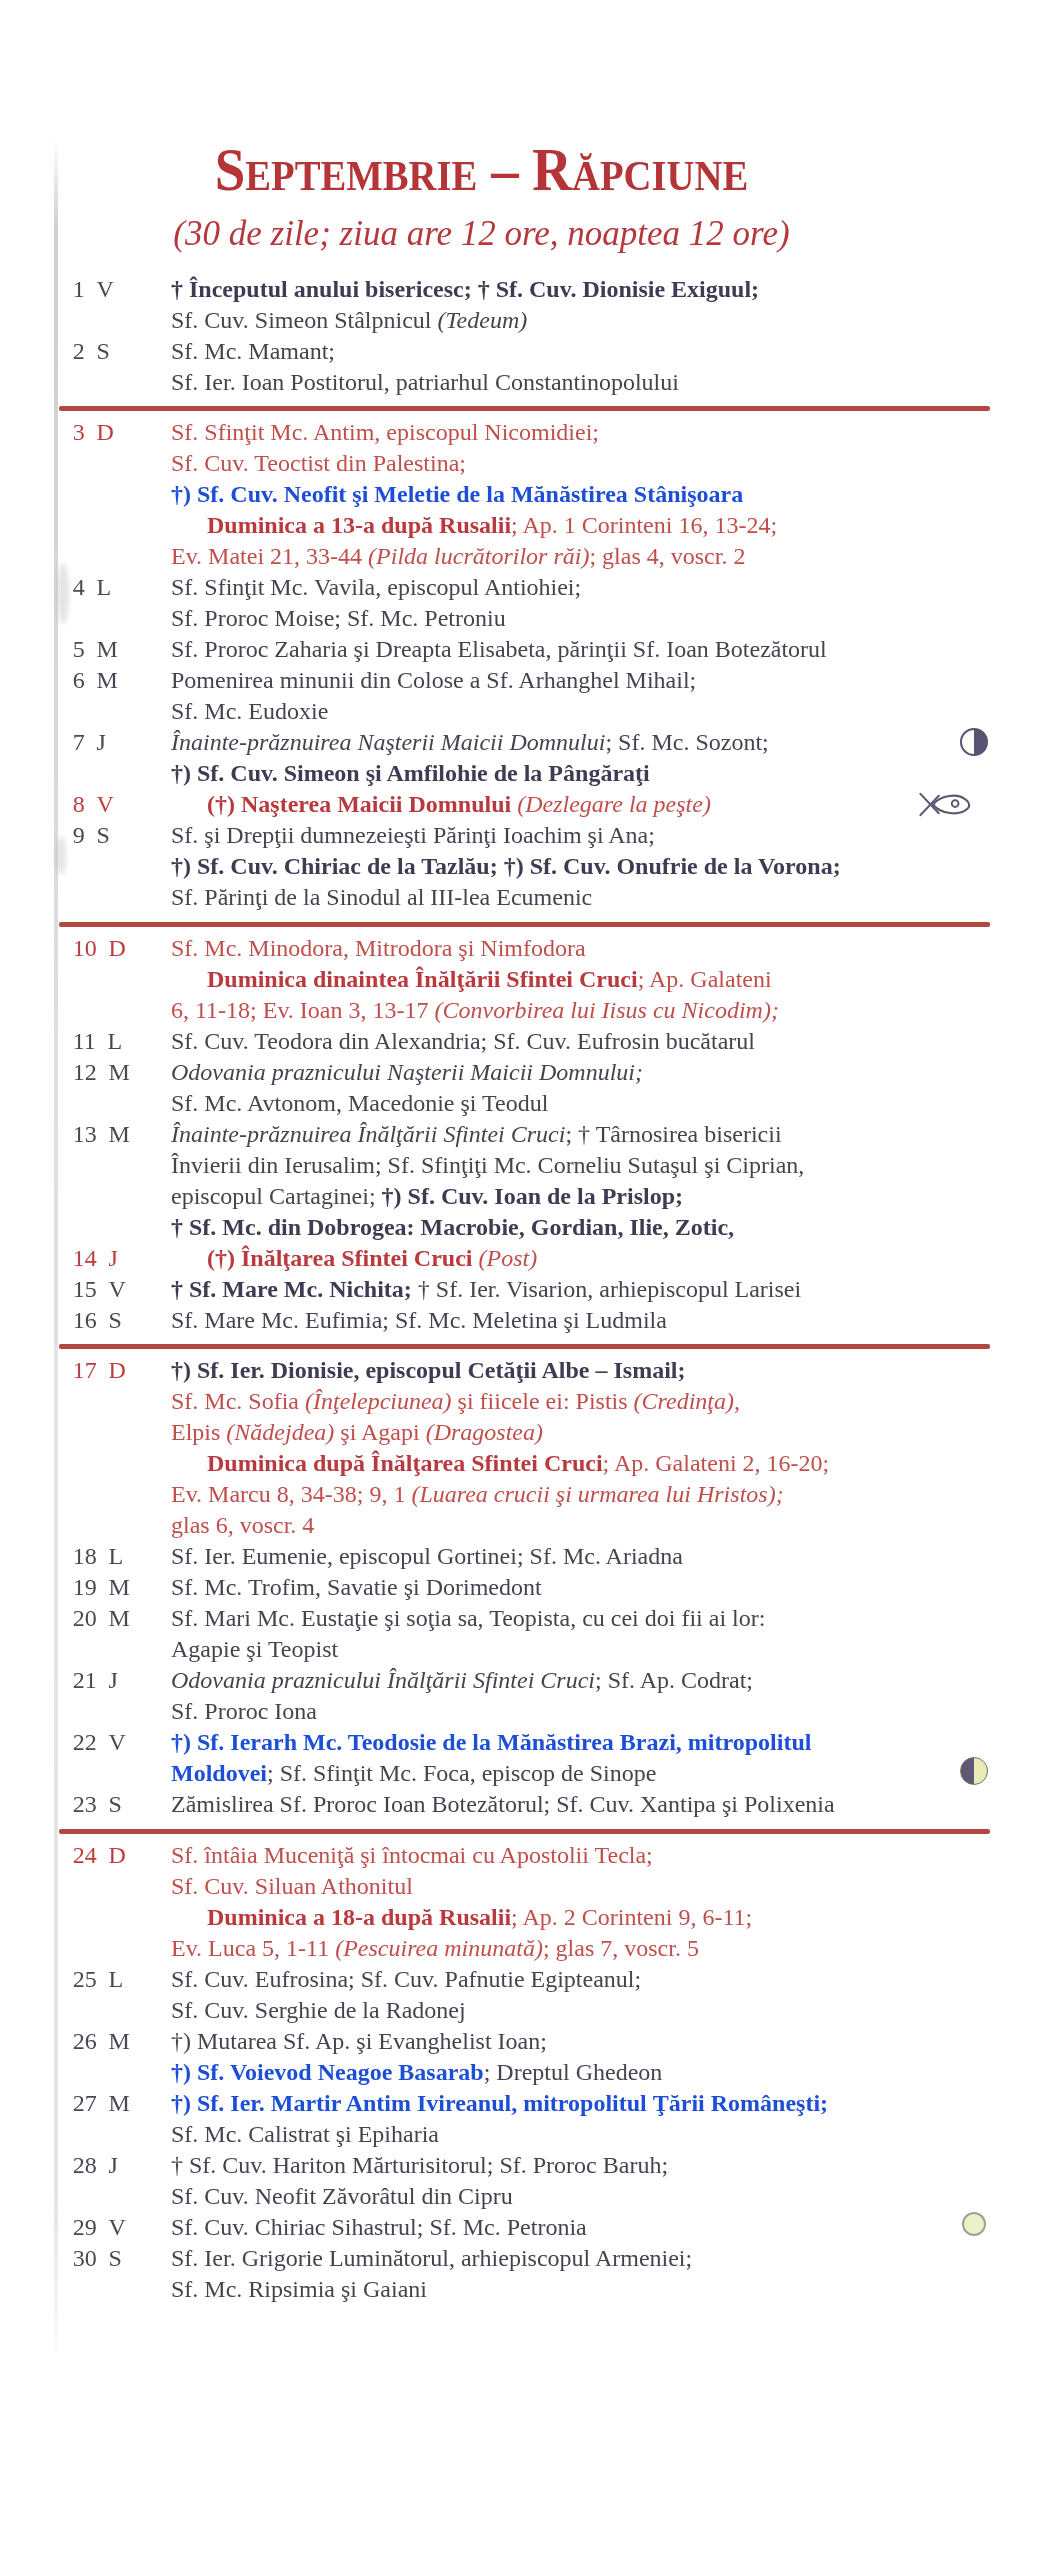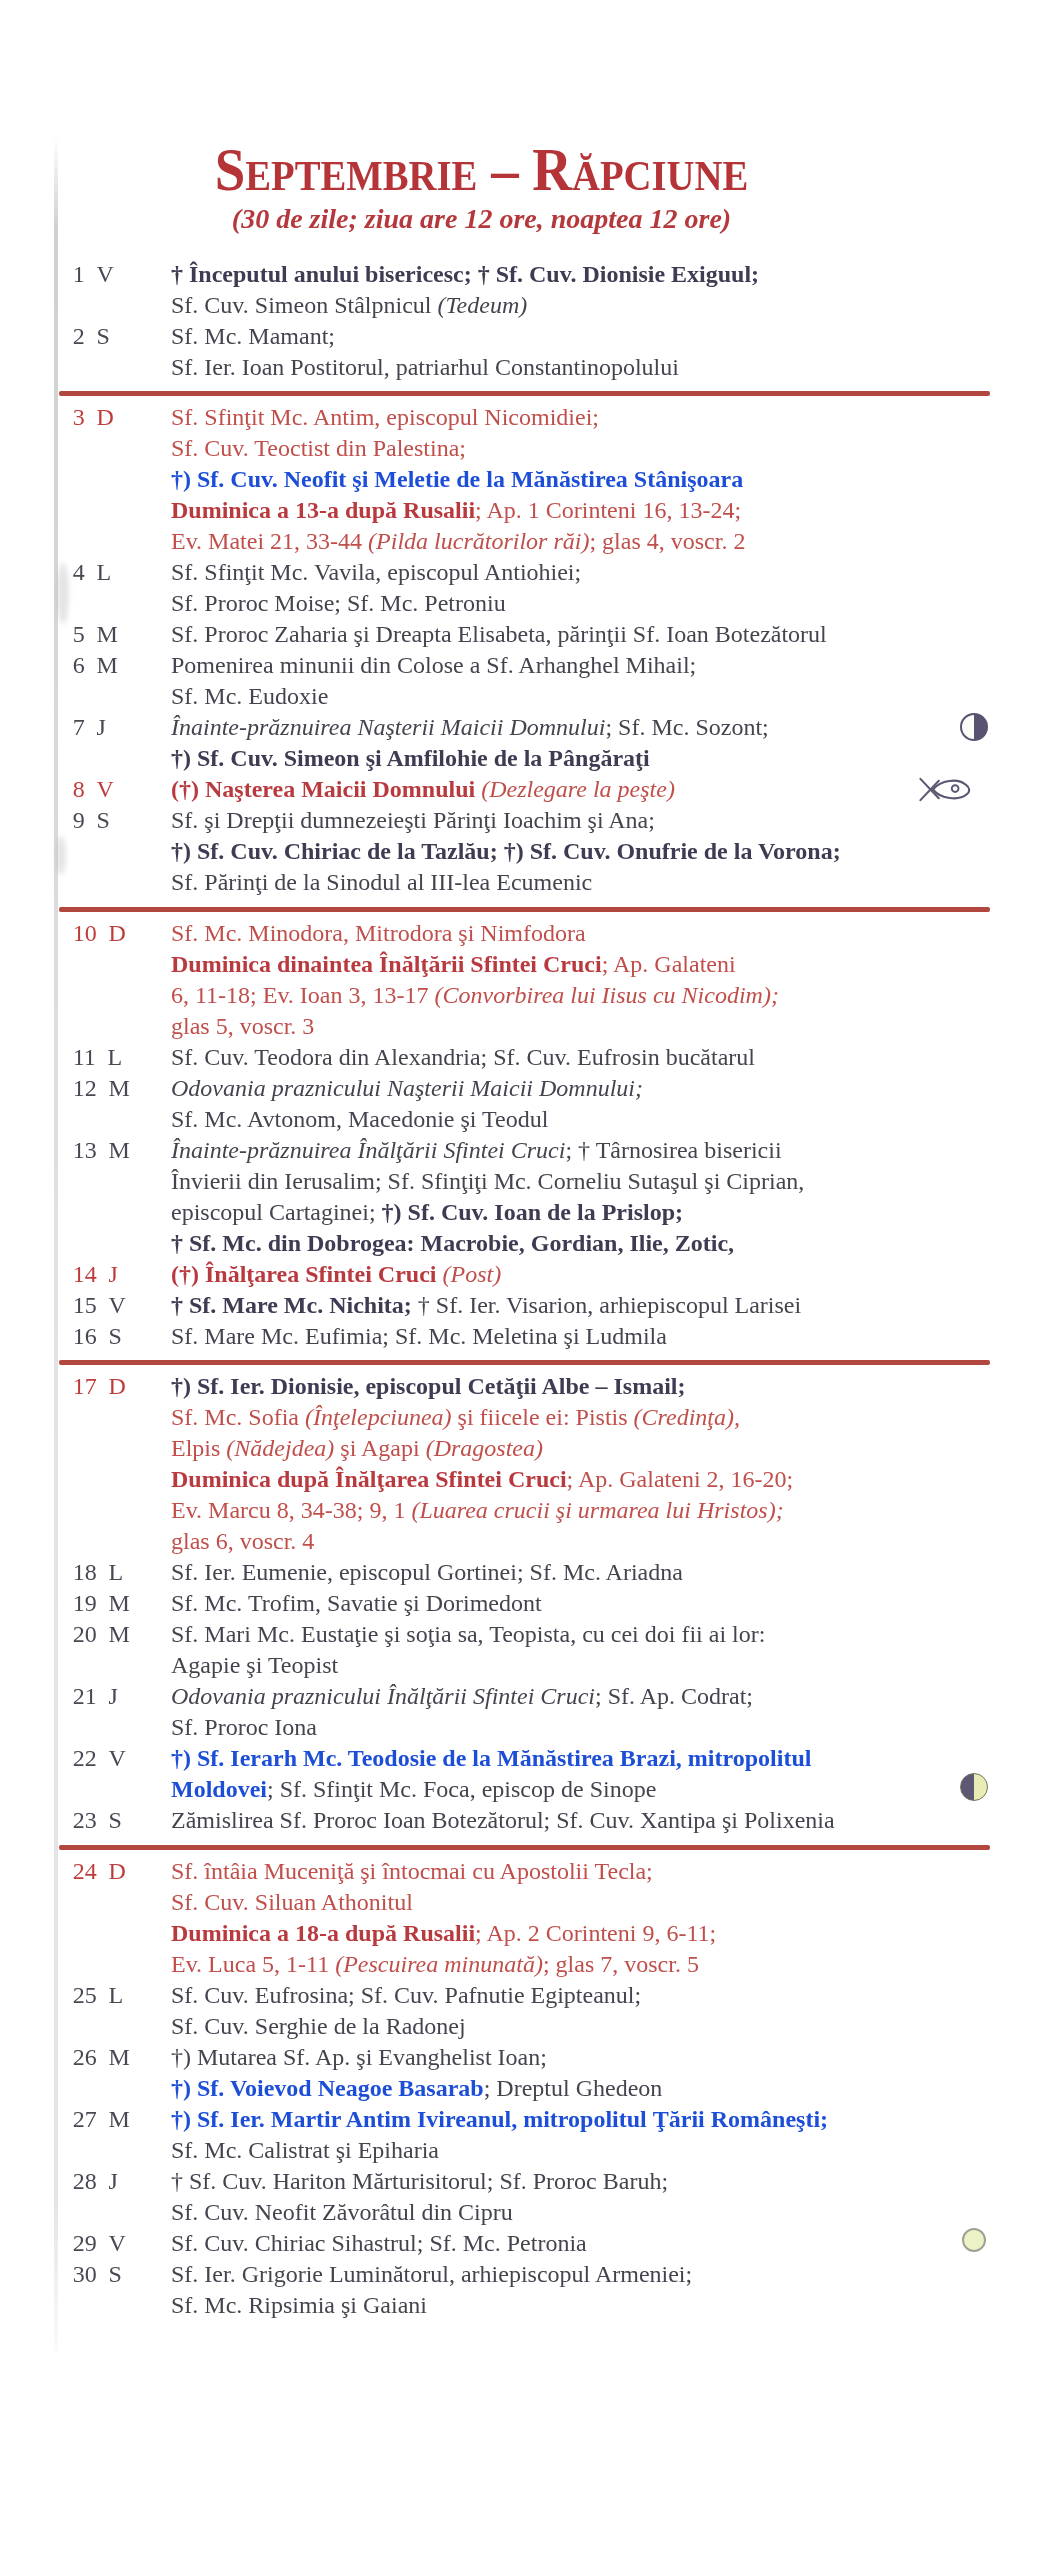--- a/index.html
+++ b/index.html
@@ -10,37 +10,37 @@
                rgba(168,168,168,.32) 55%,rgba(150,150,150,.25) 92%,rgba(150,150,150,0) 100%);}
   .blob{position:absolute;background:rgba(165,165,165,.30);border-radius:50%;filter:blur(2.9px);}
   .blob1{left:57px;top:563px;width:11.7px;height:61px;}
   .blob2{left:56px;top:836px;width:9.8px;height:39px;}
 
   .page{position:absolute;left:59px;top:137px;width:931px;}
   header{text-align:center;padding-right:86px;}
   h1{margin:0;font-size:61px;line-height:65px;font-weight:bold;color:#b53438;
      font-variant:small-caps;white-space:nowrap;}
   h1 .tspan{display:inline-block;transform:scaleX(.90);transform-origin:center;}
-  .subtitle{margin-top:0px;font-size:28px;line-height:33px;font-weight:bold;font-style:italic;
+  .subtitle{margin-top:15px;font-size:35px;line-height:33px;font-weight:normal;font-style:italic;
             color:#b5383c;}
 
   main{margin-top:23.5px;font-size:24px;line-height:31px;color:#46434f;}
   .day{display:flex;}
   .day-label{flex:none;width:112px;box-sizing:border-box;padding-left:13.7px;color:#4a4753;}
   .day-label .dow{margin-left:11.7px;}
   .day-label.red{color:#bf3c3c;}
   .day-lines{flex:1;min-width:0;}
   .day-line{position:relative;white-space:nowrap;}
 
   .seg.n {color:#46434f;}
   .seg.i {color:#46434f;font-style:italic;}
   .seg.b {color:#3f3b52;font-weight:bold;}
   .seg.bp{color:#1d4ed8;font-weight:bold;}
   .seg.r {color:#c04f4b;}
-  .seg.rb{color:#b93a3e;font-weight:bold;}
+  .seg.rb{color:#b93a3e;font-weight:bold;margin-left:36px;}
   .seg.ri{color:#c04f4b;font-style:italic;}
 
   .separator{height:4.9px;background:#b2473f;border-radius:2px;margin:8.8px 0 5.9px 0;}
 
   .moon{position:absolute;top:50%;margin-top:-14.7px;right:2px;width:28px;height:28px;
         border-radius:50%;box-sizing:border-box;}
   .moon-last-quarter{background:linear-gradient(90deg,#fbfbf8 50%,#595371 50%);
         border:2px solid #595371;}
   .moon-new{background:#57515f;margin-top:-13.7px;}
   .moon-first-quarter{background:linear-gradient(90deg,#5e5874 50%,#e9ecb4 50%);
@@ -136,21 +136,20 @@
             <div class="day-line"><span class="seg n">Sf. Părinţi de la Sinodul al III-lea Ecumenic</span></div>
           </div>
         </div>
         <div class="separator"></div>
         <div class="day">
           <div class="day-label red"><span>10</span><span class="dow">D</span></div>
           <div class="day-lines">
             <div class="day-line"><span class="seg r">Sf. Mc. Minodora, Mitrodora şi Nimfodora</span></div>
             <div class="day-line"><span class="seg rb">Duminica dinaintea Înălţării Sfintei Cruci</span><span class="seg r">; Ap. Galateni</span></div>
             <div class="day-line"><span class="seg r">6, 11-18; Ev. Ioan 3, 13-17 </span><span class="seg ri">(Convorbirea lui Iisus cu Nicodim);</span></div>
-            <div class="day-line"><span class="seg r">glas 5, voscr. 3</span></div>
           </div>
         </div>
         <div class="day">
           <div class="day-label"><span>11</span><span class="dow">L</span></div>
           <div class="day-lines">
             <div class="day-line"><span class="seg n">Sf. Cuv. Teodora din Alexandria; Sf. Cuv. Eufrosin bucătarul</span></div>
           </div>
         </div>
         <div class="day">
           <div class="day-label"><span>12</span><span class="dow">M</span></div>

